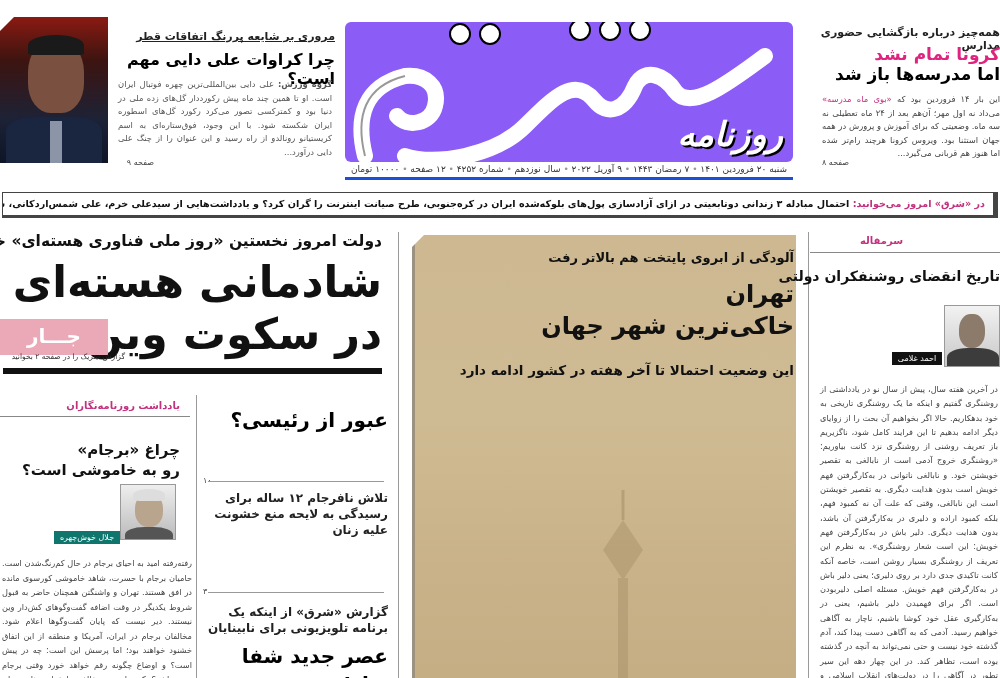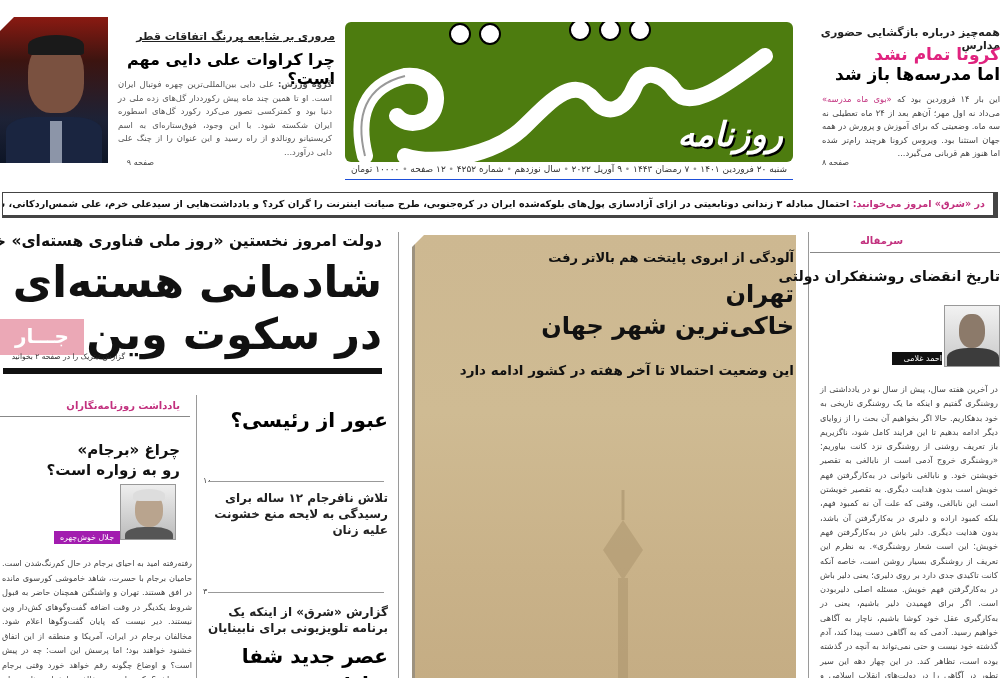--- a/index.html
+++ b/index.html
@@ -2,34 +2,34 @@
 <html><head>
 <meta charset="utf-8">
 <style>
   * { box-sizing: border-box; margin: 0; padding: 0; }
   html, body { width: 1000px; height: 678px; overflow: hidden; background: #ffffff; }
   body { position: relative; font-family: "DejaVu Sans", sans-serif; color: #111; direction: rtl; }
 
   
   .mast-red {
     position: absolute; left: 345px; top: 22px; width: 448px; height: 140px;
-    background: #4d7c0f; border-radius: 6px; overflow: hidden;
+    background: #8b5cf6; border-radius: 6px; overflow: hidden;
   }
   .mast-logo {
     position: absolute; left: 0; top: -6px; width: 448px; height: 150px;
   }
   .mast-sub {
     position: absolute; right: 10px; top: 92px; color: #fff;
     font-family: "DejaVu Serif", serif; font-size: 34px; font-weight: bold; font-style: italic;
     text-shadow: 2px 2px 0 #000;
   }
   .mast-info {
     position: absolute; left: 345px; top: 164px; width: 448px; height: 16px;
     font-size: 9px; color: #333; text-align: center; white-space: nowrap; direction: rtl;
-    border-bottom: 1px solid #1d4ed8;
+    border-bottom: 3px solid #1d4ed8;
   }
   .mast-info span + span::before { content: " • "; color: #999; }
 
   
   .teaser-photo {
     position: absolute; left: 0; top: 17px; width: 108px; height: 146px;
     background: linear-gradient(180deg, #8a1a12 0%, #3c1410 30%, #1d2236 70%, #0d1526 100%);
     clip-path: polygon(14px 0, 100% 0, 100% 100%, 0 100%, 0 14px);
   }
   .teaser-photo .face {
@@ -62,32 +62,32 @@
   }
   .today-bar .lbl { color: #c2307e; }
 
   
   .vrule { position: absolute; width: 1px; background: #9a9a9a; }
 
   
   .lead-kicker { position: absolute; right: 618px; top: 232px; width: 382px; font-size: 15.5px; font-weight: bold; text-align: right; white-space: nowrap; }
   .lead-head { position: absolute; right: 618px; top: 256px; width: 382px; font-size: 43px; line-height: 52px; font-weight: bold; text-align: right; }
   .lead-rule { position: absolute; left: 3px; top: 368px; width: 379px; height: 6px; background: #111; }
-  .jar-box { position: absolute; left: 0; top: 319px; width: 84px; height: 36px; background: #eba8b6; color: #fff; font-size: 20px; font-weight: bold; text-align: center; line-height: 34px; }
+  .jar-box { position: absolute; left: 0; top: 319px; width: 108px; height: 36px; background: #eba8b6; color: #fff; font-size: 20px; font-weight: bold; text-align: center; line-height: 34px; }
   .jar-note { position: absolute; left: 0; top: 352px; width: 125px; font-size: 7.5px; color: #333; text-align: right; }
 
   
   .col1-label { position: absolute; right: 820px; top: 400px; font-size: 10px; color: #c2307e; font-weight: bold; }
   .col1-label-rule { position: absolute; left: 0; top: 416px; width: 190px; height: 1px; background: #888; }
   .col1-head { position: absolute; right: 820px; top: 440px; width: 180px; font-size: 15px; line-height: 20px; font-weight: bold; text-align: right; }
   .col1-photo { position: absolute; left: 120px; top: 484px; width: 56px; height: 56px; border: 1px solid #999; background: linear-gradient(#eee, #bbb); overflow: hidden; }
   .col1-photo .ph-face { position: absolute; left: 14px; top: 8px; width: 28px; height: 34px; background: #b9a48e; border-radius: 45%; }
   .col1-photo .ph-hair { position: absolute; left: 12px; top: 4px; width: 32px; height: 12px; background: #ddd; border-radius: 50% 50% 20% 20%; }
   .col1-photo .ph-body { position: absolute; left: 4px; top: 42px; width: 48px; height: 20px; background: #555; border-radius: 40% 40% 0 0; }
-  .col1-author { position: absolute; left: 54px; top: 531px; width: 66px; height: 13px; background: #a21caf; color: #fff; font-size: 8px; text-align: center; line-height: 13px; }
+  .col1-author { position: absolute; left: 54px; top: 531px; width: 66px; height: 13px; background: #0f766e; color: #fff; font-size: 8px; text-align: center; line-height: 13px; }
   .col1-body { position: absolute; left: 2px; top: 556px; width: 190px; font-size: 8.2px; line-height: 14.5px; color: #444; text-align: justify; }
 
   
   .brief { position: absolute; right: 612px; width: 190px; text-align: right; }
   .brief .kick { font-size: 12px; line-height: 16px; font-weight: bold; color: #222; }
   .brief .head { font-size: 20px; line-height: 28px; font-weight: bold; color: #000; margin-top: 6px; }
   .brief-sep { position: absolute; left: 208px; width: 176px; height: 1px; background: #999; }
   .brief-num { position: absolute; left: 203px; font-size: 8px; color: #444; direction: ltr; }
 
   
@@ -102,21 +102,21 @@
   .center-head { position: absolute; right: 206px; top: 278px; width: 370px; font-size: 24px; line-height: 32px; font-weight: bold; text-align: right; }
   .center-sub { position: absolute; right: 206px; top: 362px; width: 370px; font-size: 13.5px; font-weight: bold; text-align: right; }
 
   
   .ed-label { position: absolute; left: 823px; top: 235px; width: 80px; font-size: 10px; color: #c2307e; font-weight: bold; text-align: right; }
   .ed-label-rule { position: absolute; left: 810px; top: 252px; width: 190px; height: 1px; background: #888; }
   .ed-head { position: absolute; left: 810px; top: 268px; width: 190px; font-size: 14px; font-weight: bold; text-align: right; white-space: nowrap; }
   .ed-photo { position: absolute; left: 944px; top: 305px; width: 56px; height: 62px; border: 1px solid #999; background: linear-gradient(#f2f2f2, #c8c8c8); overflow: hidden; }
   .ed-photo .ph-face { position: absolute; left: 14px; top: 8px; width: 26px; height: 34px; background: #8c7a6a; border-radius: 45%; }
   .ed-photo .ph-body { position: absolute; left: 2px; top: 42px; width: 52px; height: 24px; background: #3c3c3c; border-radius: 40% 40% 0 0; }
-  .ed-author { position: absolute; left: 892px; top: 352px; width: 50px; height: 13px; background: #111; color: #fff; font-size: 8px; line-height: 13px; }
+  .ed-author { position: absolute; left: 892px; top: 352px; width: 50px; height: 13px; background: #111; color: #fff; font-size: 8px; text-align: center; line-height: 13px; }
   .ed-body { position: absolute; left: 820px; top: 382px; width: 178px; font-size: 8.2px; line-height: 14.3px; color: #444; text-align: justify; }
 </style>
 </head>
 <body>
 
 <div class="mast-red">
   <svg class="mast-logo" viewBox="0 0 448 150">
 
     <path d="M20 140 C 10 100, 20 70, 60 60 C 80 58, 95 70, 90 90 C 86 108, 62 112, 52 100" fill="none" stroke="#fff" stroke-width="16" stroke-linecap="round"></path>
     <path d="M60 140 C 90 150, 150 140, 180 110 C 210 80, 230 60, 250 85 C 262 100, 280 95, 290 70 C 300 50, 320 60, 330 75 C 345 95, 380 70, 420 40" fill="none" stroke="#fff" stroke-width="16" stroke-linecap="round"></path>
@@ -170,21 +170,21 @@
   <div>در سکوت وین</div>
 </div>
 <div class="jar-box">جـــار</div>
 <div class="jar-note">گزارش نیتریک را در صفحه ۲ بخوانید</div>
 <div class="lead-rule"></div>
 
 <div class="col1-label">یادداشت روزنامه‌نگاران</div>
 <div class="col1-label-rule"></div>
 <div class="col1-head">
   <div>چراغ «برجام»</div>
-  <div>رو به زواره است؟</div>
+  <div>رو به خاموشی است؟</div>
 </div>
 <div class="col1-photo">
   <div class="ph-body"></div>
   <div class="ph-face"></div>
   <div class="ph-hair"></div>
 </div>
 <div class="col1-author">جلال خوش‌چهره</div>
 <div class="col1-body">رفته‌رفته امید به احیای برجام در حال کم‌رنگ‌شدن است. حامیان برجام با حسرت، شاهد خاموشی کورسوی مانده در افق هستند. تهران و واشنگتن همچنان حاضر به قبول شروط یکدیگر در وقت اضافه گفت‌وگوهای کش‌دار وین نیستند. دیر نیست که پایان گفت‌وگوها اعلام شود. مخالفان برجام در ایران، آمریکا و منطقه از این اتفاق خشنود خواهند بود؛ اما پرسش این است: چه در پیش است؟ و اوضاع چگونه رقم خواهد خورد وقتی برجام مرده باشد؟ یک‌صدایی در مخالفت با خواسته‌های تهران برای بازگشت به برجام در واشنگتن روزبه‌روز بیشتر می‌شود. حالا</div>
 
 <div class="brief" style="top:400px;">

